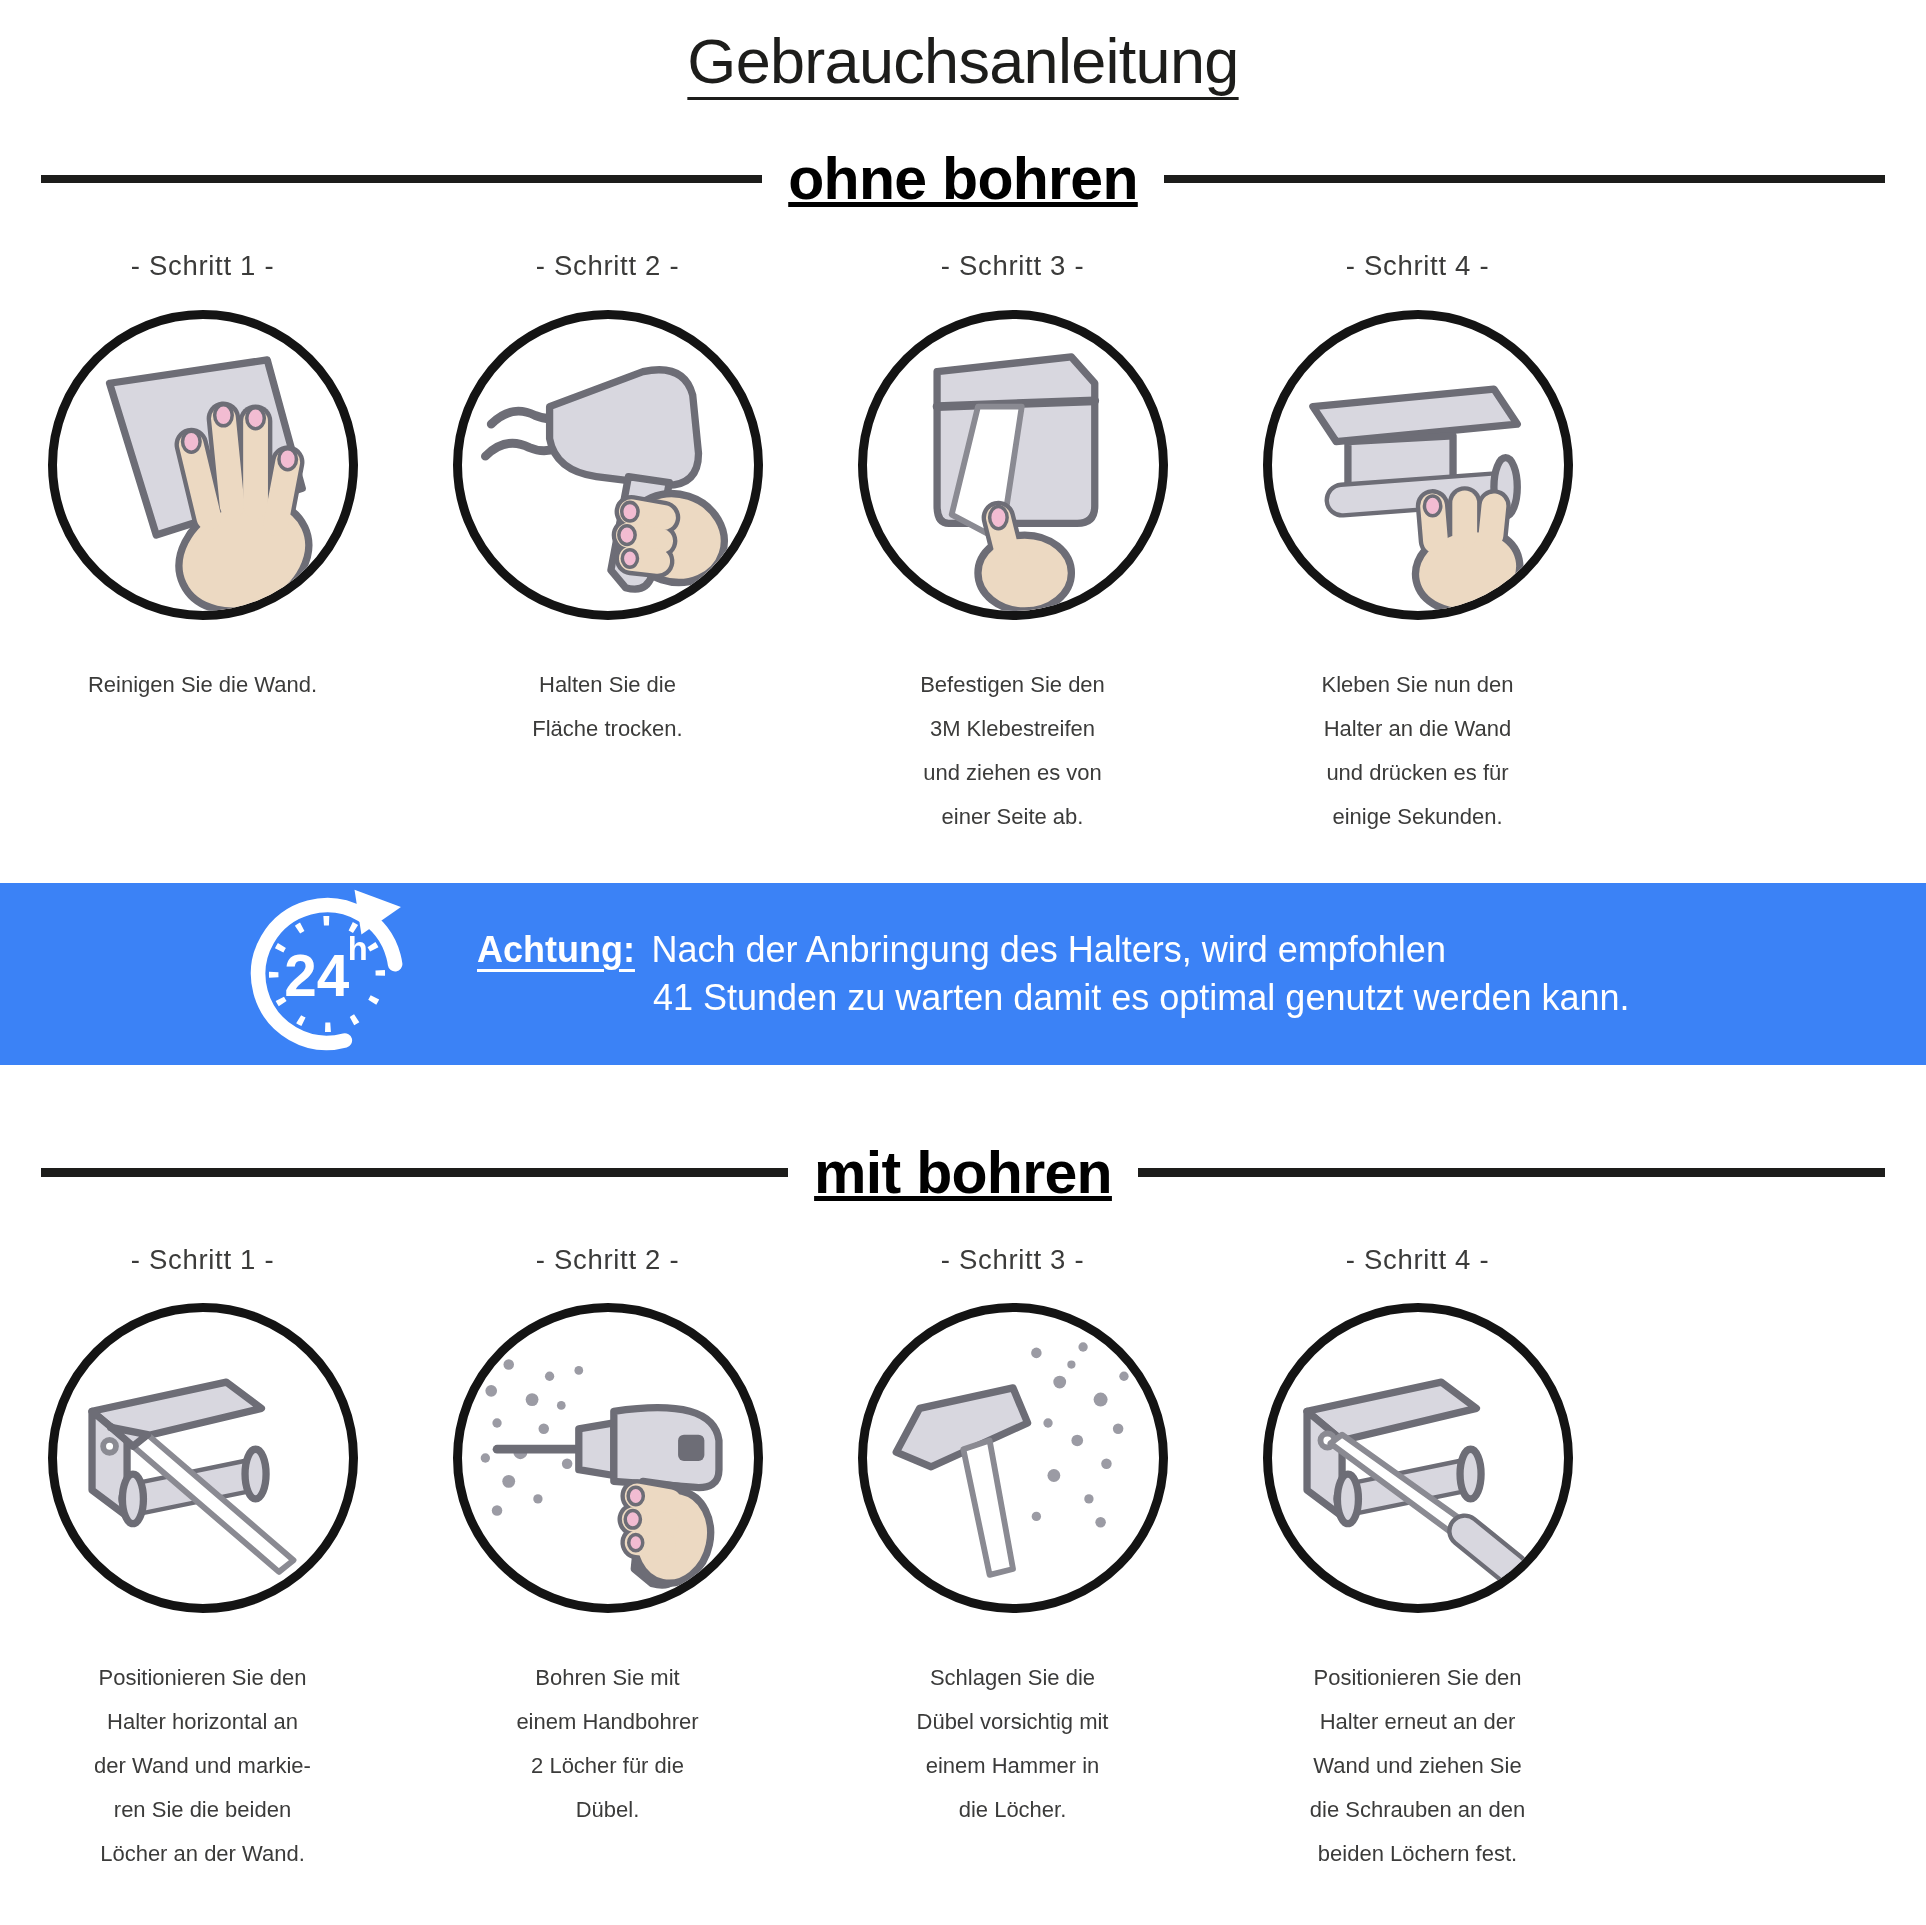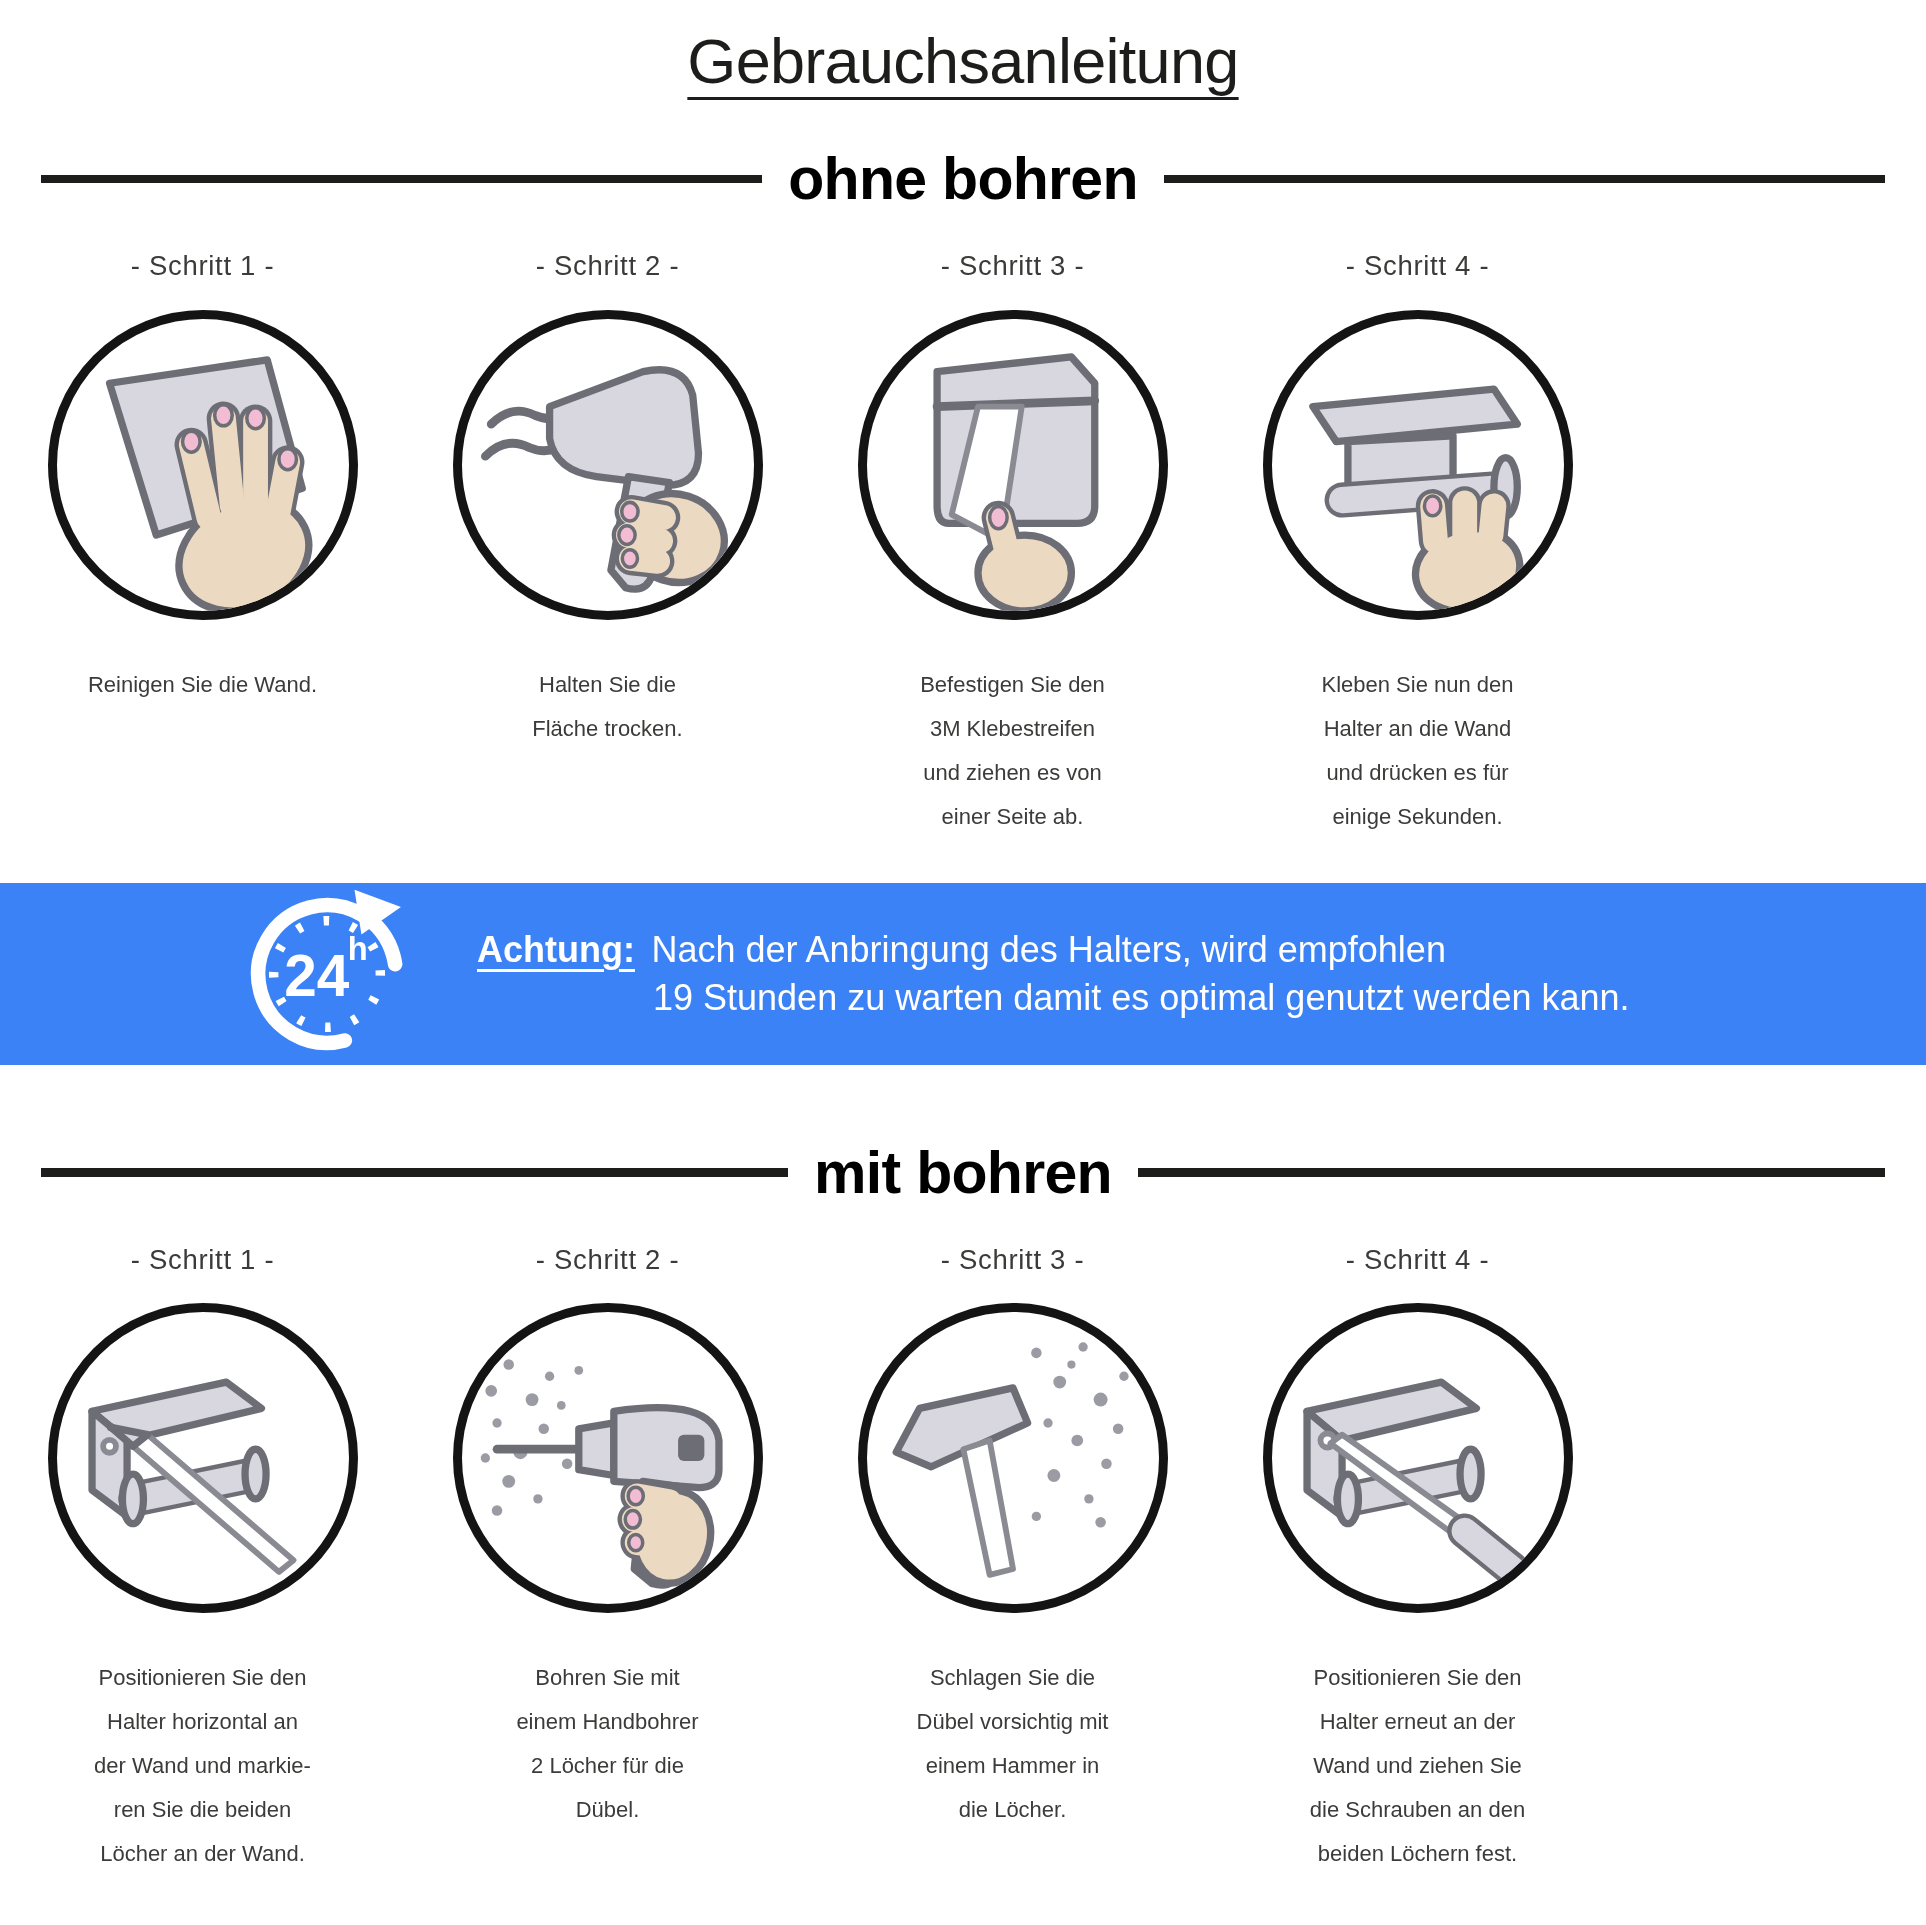--- a/index.html
+++ b/index.html
@@ -20,20 +20,21 @@
   
   .rule-row {
     display:flex; align-items:center; gap:26px;
     width:1844px; margin:48px auto 0 auto;
   }
   .rule-row.second { margin-top:74px;align-items:center; }
   .rule { flex:1; height:8.3px; background:#1d1d1b; }
   h2.section-heading {
     margin:0; font-size:59px; font-weight:700; color:#000; letter-spacing:-0.7px;
     white-space:nowrap;
+    text-decoration:underline;
   }
 
   
   .steps {
     display:grid; grid-template-columns:repeat(4,1fr);
     margin-top:37px; width:1620px;
   }
   .step { display:flex; flex-direction:column; align-items:center; }
   .step-label { font-size:27.5px; color:#3b3b3a; letter-spacing:0.7px; }
   .circle {
@@ -190,21 +191,21 @@
       <circle cx="50" cy="50" r="40" fill="none" stroke="#ffffff" stroke-width="8.5" stroke-linecap="round" stroke-dasharray="193 58.3" transform="rotate(75 50 50)"></circle>
       <polygon points="66,1 93,11 70,27" fill="#ffffff"></polygon>
       <circle cx="50" cy="50" r="31" fill="none" stroke="#ffffff" stroke-width="5.5" stroke-dasharray="3.2 13.03" transform="rotate(-4 50 50)"></circle>
       <text x="44" y="63" font-size="34" text-anchor="middle">24</text>
       <text x="62" y="42" font-size="19" text-anchor="start">h</text>
     </svg>
     <div class="banner-text">
       <div class="banner-line1">
         <span class="warning-label">Achtung:</span><span>Nach der Anbringung des Halters, wird empfohlen</span>
       </div>
-      <div class="banner-line2">19 Stunden zu warten damit es optimal genutzt werden kann.</div>
+      <div class="banner-line2">41 Stunden zu warten damit es optimal genutzt werden kann.</div>
     </div>
   </div>
 
   <section>
     <div class="rule-row second">
       <div class="rule"></div>
       <h2 class="section-heading">mit bohren</h2>
       <div class="rule"></div>
     </div>
 

